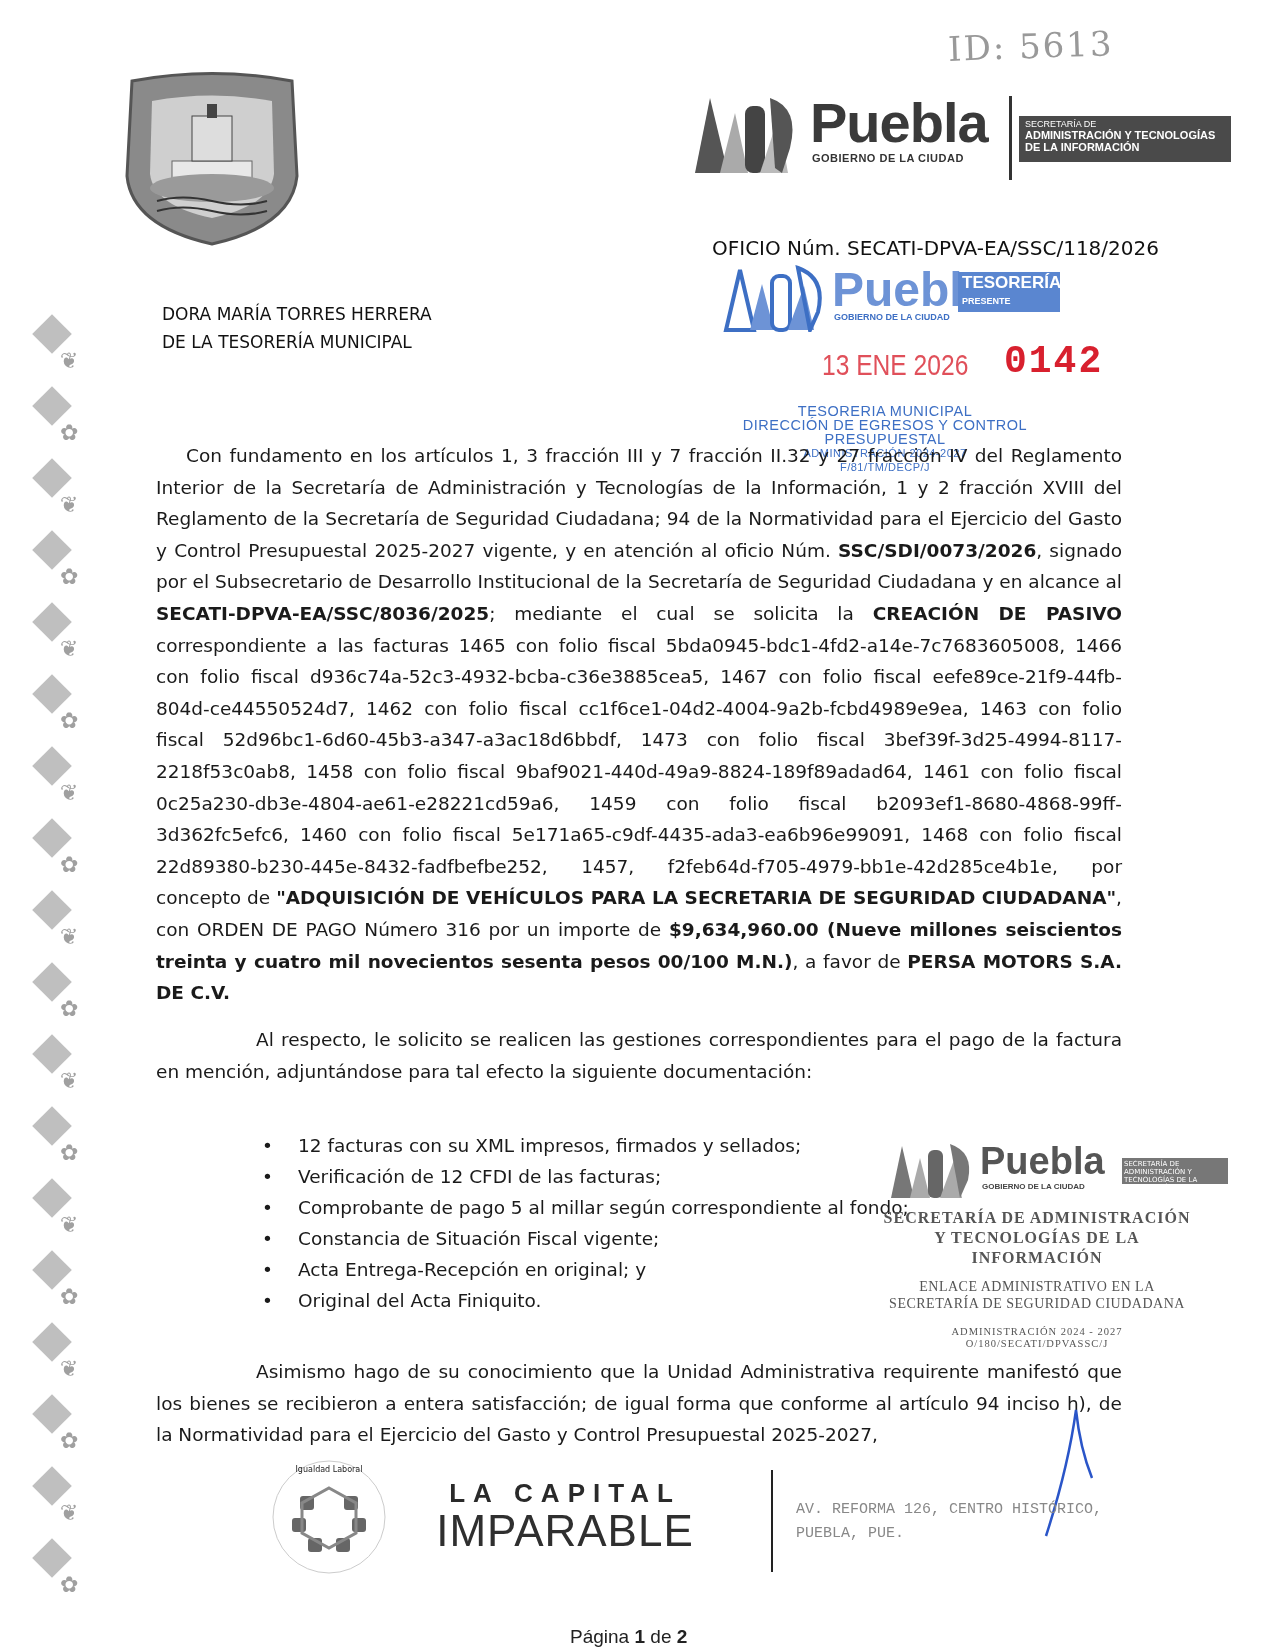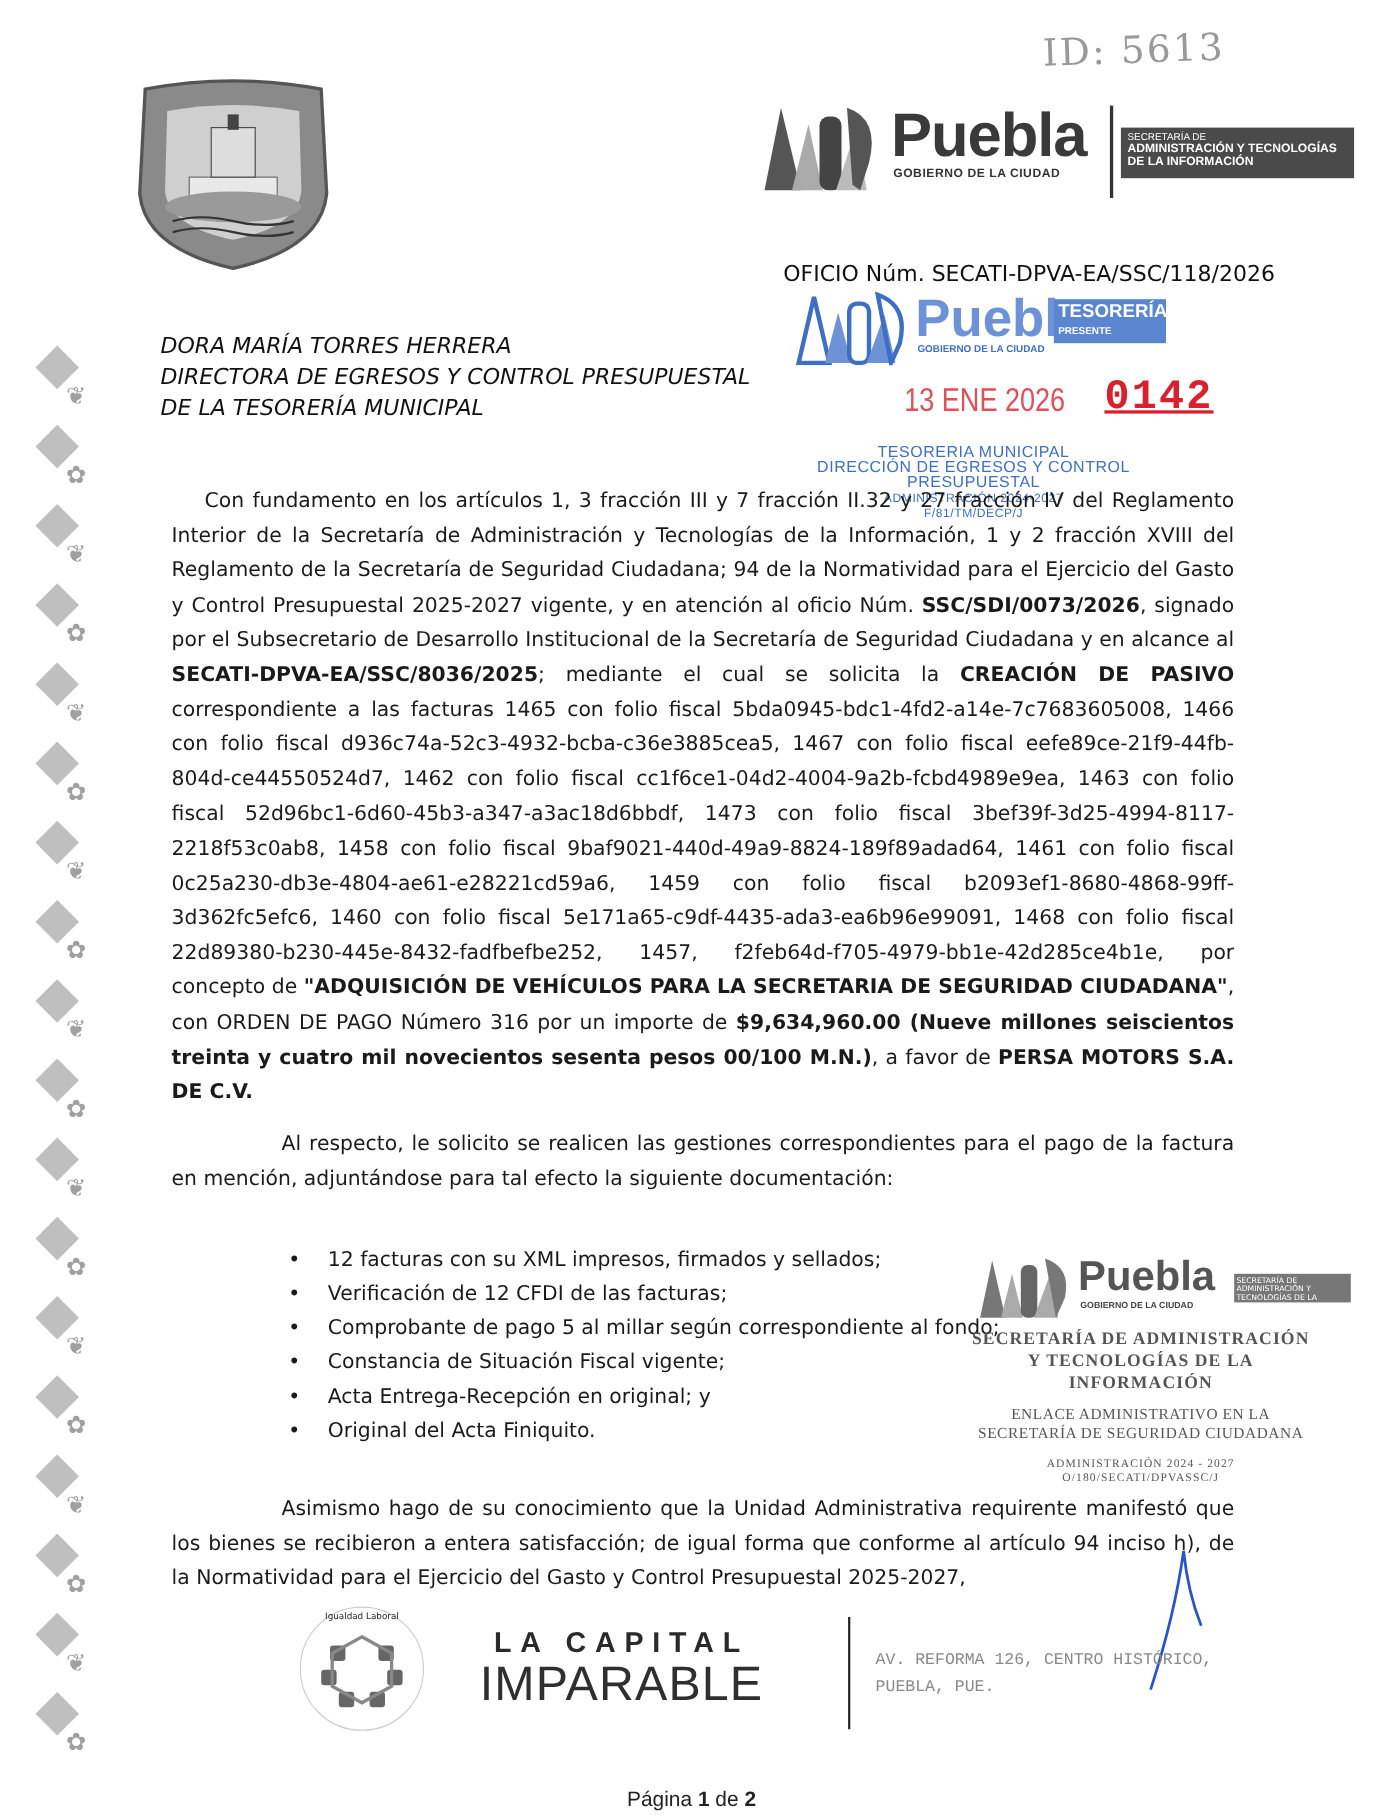--- a/index.html
+++ b/index.html
@@ -23,25 +23,25 @@
   .vline{position:absolute;background:#333;}
   
   .oficio{left:712px;top:236px;font-size:20px;color:#111;}
   
   .blue-logo{left:722px;top:262px;width:340px;height:72px;color:#3d6fc4;}
   .blue-word{position:absolute;left:110px;top:0;font-family:"Liberation Sans",sans-serif;font-weight:bold;font-size:48px;color:#6d93d6;}
   .blue-sub{position:absolute;left:112px;top:50px;font-family:"Liberation Sans",sans-serif;font-weight:bold;font-size:9px;color:#3d6fc4;}
   .blue-box{position:absolute;left:236px;top:10px;width:102px;height:40px;background:#5a86d0;color:#fff;font-family:"Liberation Sans",sans-serif;font-weight:bold;font-size:17px;padding:2px 4px;box-sizing:border-box;line-height:18px;}
   .blue-box .small{font-size:9px;display:block;}
   .stamp-date{left:822px;top:348px;font-family:"Liberation Sans",sans-serif;font-size:30px;color:#e0505a;transform:scaleX(.82);transform-origin:left;}
-  .stamp-num{left:1004px;top:340px;font-family:"Liberation Mono",monospace;font-weight:bold;font-size:38px;color:#d8202e;letter-spacing:2px;text-decoration:underline;}
+  .stamp-num{left:1004px;top:340px;font-family:"Liberation Mono",monospace;font-weight:bold;font-size:38px;color:#d8202e;letter-spacing:2px;}
   .blue-stamp-text{left:740px;top:404px;width:290px;text-align:center;font-family:"Liberation Sans",sans-serif;color:#3d6fc4;font-size:14.5px;line-height:14px;letter-spacing:.5px;}
   .blue-stamp-text .ref{font-size:11px;}
   
-  .addressee{left:146px;top:300px;font-size:20px;line-height:28px;color:#111;font-style:italic;}
+  .addressee{left:162px;top:300px;font-size:17px;line-height:28px;color:#111;}
   .presente{letter-spacing:6px;}
   
   .para{left:156px;width:966px;font-size:18.5px;line-height:31.6px;text-align:justify;color:#1a1a1a;}
   .para b{font-weight:bold;}
   .indent{text-indent:30px;}
   .indent2{text-indent:100px;}
   .p1{top:440px;}
   .p2{top:1024px;}
   .list{left:262px;top:1130px;font-size:18.5px;line-height:31px;margin:0;padding:0;list-style:none;}
   .list li{position:relative;padding-left:36px;}
@@ -161,21 +161,20 @@
 <div class="abs blue-stamp-text">
   <div>TESORERIA MUNICIPAL</div>
   <div>DIRECCIÓN DE EGRESOS Y CONTROL</div>
   <div>PRESUPUESTAL</div>
   <div class="ref">ADMINISTRACIÓN 2024-2027</div>
   <div class="ref">F/81/TM/DECP/J</div>
 </div>
 
 <div class="abs addressee">
   <div>DORA MARÍA TORRES HERRERA</div>
-  <div>DIRECTORA DE EGRESOS Y CONTROL PRESUPUESTAL</div>
   <div>DE LA TESORERÍA MUNICIPAL</div>
 </div>
 
 <div class="abs para p1 indent"><span>Con fundamento en los artículos 1, 3 fracción III y 7 fracción II.32 y 27 fracción IV del Reglamento Interior de la Secretaría de Administración y Tecnologías de la Información, 1 y 2 fracción XVIII del Reglamento de la Secretaría de Seguridad Ciudadana; 94 de la Normatividad para el Ejercicio del Gasto y Control Presupuestal 2025-2027 vigente, y en atención al oficio Núm. </span><b>SSC/SDI/0073/2026</b><span>, signado por el Subsecretario de Desarrollo Institucional de la Secretaría de Seguridad Ciudadana y en alcance al </span><b>SECATI-DPVA-EA/SSC/8036/2025</b><span>; mediante el cual se solicita la </span><b>CREACIÓN DE PASIVO</b><span> correspondiente a las facturas 1465 con folio fiscal 5bda0945-bdc1-4fd2-a14e-7c7683605008, 1466 con folio fiscal d936c74a-52c3-4932-bcba-c36e3885cea5, 1467 con folio fiscal eefe89ce-21f9-44fb-804d-ce44550524d7, 1462 con folio fiscal cc1f6ce1-04d2-4004-9a2b-fcbd4989e9ea, 1463 con folio fiscal 52d96bc1-6d60-45b3-a347-a3ac18d6bbdf, 1473 con folio fiscal 3bef39f-3d25-4994-8117-2218f53c0ab8, 1458 con folio fiscal 9baf9021-440d-49a9-8824-189f89adad64, 1461 con folio fiscal 0c25a230-db3e-4804-ae61-e28221cd59a6, 1459 con folio fiscal b2093ef1-8680-4868-99ff-3d362fc5efc6, 1460 con folio fiscal 5e171a65-c9df-4435-ada3-ea6b96e99091, 1468 con folio fiscal 22d89380-b230-445e-8432-fadfbefbe252, 1457, f2feb64d-f705-4979-bb1e-42d285ce4b1e, por concepto de </span><b>"ADQUISICIÓN DE VEHÍCULOS PARA LA SECRETARIA DE SEGURIDAD CIUDADANA"</b><span>, con ORDEN DE PAGO Número 316 por un importe de </span><b>$9,634,960.00 (Nueve millones seiscientos treinta y cuatro mil novecientos sesenta pesos 00/100 M.N.)</b><span>, a favor de </span><b>PERSA MOTORS S.A. DE C.V.</b></div>
 
 <div class="abs para p2 indent2">Al respecto, le solicito se realicen las gestiones correspondientes para el pago de la factura en mención, adjuntándose para tal efecto la siguiente documentación:</div>
 
 <ul class="abs list">
   <li>12 facturas con su XML impresos, firmados y sellados;</li>
   <li>Verificación de 12 CFDI de las facturas;</li>

